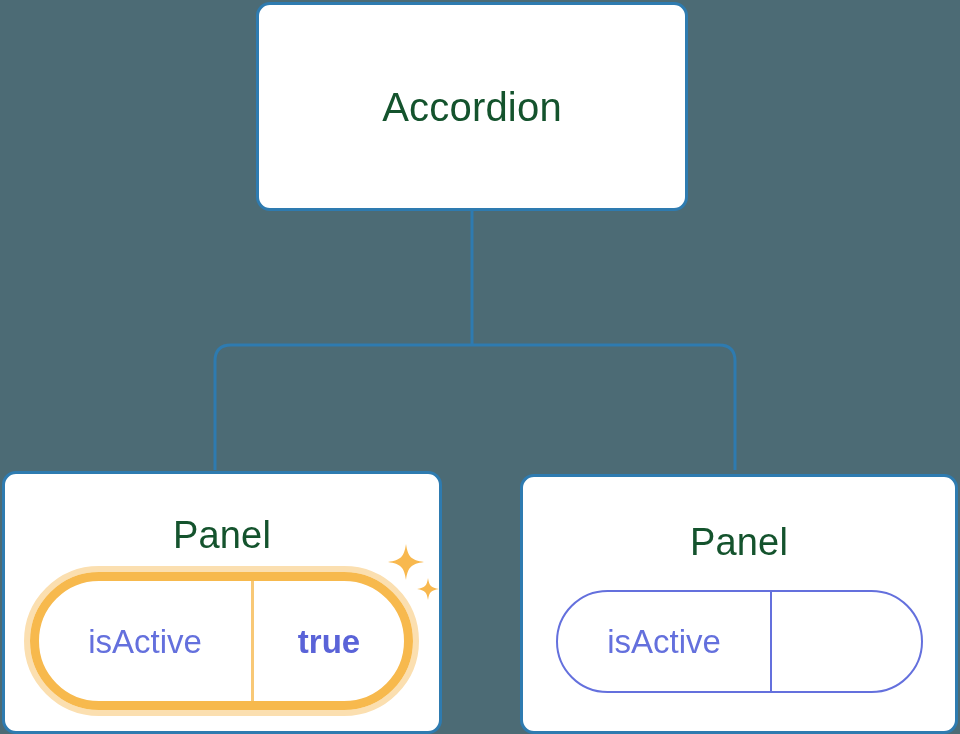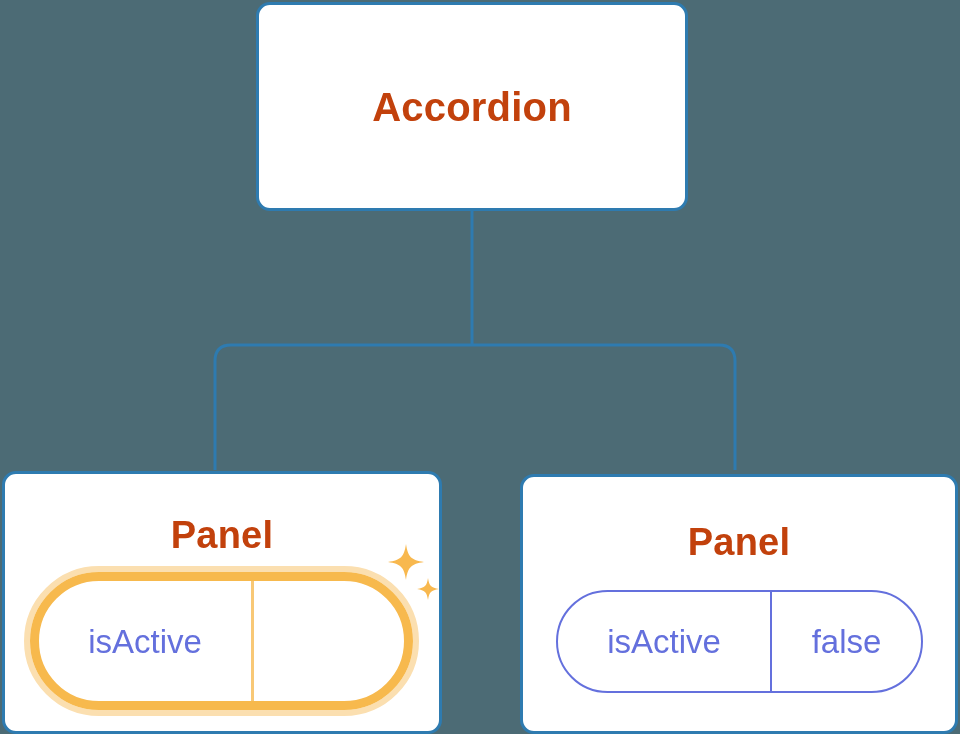--- a/index.html
+++ b/index.html
@@ -55,23 +55,23 @@
     border-bottom-left-radius: 14px;
     border-bottom-right-radius: 14px;
   }
   .node-panel-right {
     left: 520px;
     top: 474px;
     width: 438px;
     height: 260px;
   }
   .node-title {
-    color: #c2410c;
+    color: #14532d;
     font-size: 38px;
-    font-weight: 700;
+    font-weight: 400;
     letter-spacing: 0.2px;
     line-height: 1;
     white-space: nowrap;
   }
   .node-root .node-title {
     font-size: 40px;
   }
   .node-panel-left .node-title {
     margin-top: 42px;
   }
@@ -199,31 +199,31 @@
 
   <div class="node node-panel-left">
     <span class="node-title">Panel</span>
   </div>
 
   <div class="pill-highlight-wrap">
     <div class="pill-glow"></div>
     <div class="pill-highlight">
       <div class="pill-cell pill-key">isActive</div>
       <div class="pill-divider"></div>
+      <div class="pill-cell pill-val">true</div>
     </div>
   </div>
 
   <svg class="sparkles" viewBox="0 0 60 70" width="60" height="70" fill="none">
     <path d="M22 4 C24 17 27 20 40 22 C27 24 24 27 22 40 C20 27 17 24 4 22 C17 20 20 17 22 4 Z" fill="#f8b84e"></path>
     <path d="M44 38 C45.3 46 47 47.7 55 49 C47 50.3 45.3 52 44 60 C42.7 52 41 50.3 33 49 C41 47.7 42.7 46 44 38 Z" fill="#f8b84e"></path>
   </svg>
 
   <div class="node node-panel-right">
     <span class="node-title">Panel</span>
   </div>
 
   <div class="pill pill-plain">
     <div class="pill-cell pill-key">isActive</div>
     <div class="pill-divider"></div>
-    <div class="pill-cell pill-val">false</div>
   </div>
 
 </div>
 
 </body></html>

